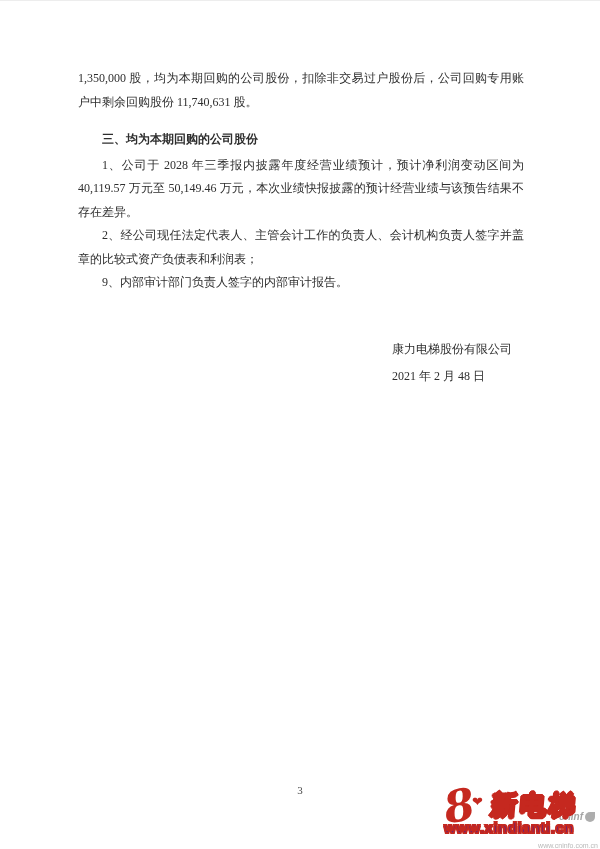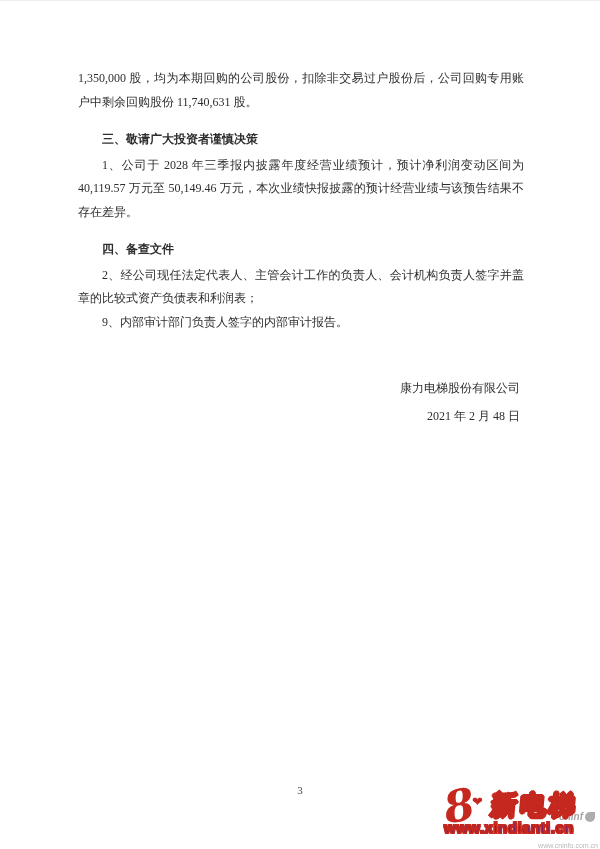--- a/index.html
+++ b/index.html
@@ -26,23 +26,23 @@
   .heading {
     font-weight:bold;
     text-indent:2em;
     margin-top:14px !important;
     margin-bottom:2px !important;
   }
   .closing { text-indent:2em; margin-top:21px !important; }
   .signature { text-align:right; margin-top:41px; }
   .signature-inner {
     display:inline-block;
-    text-align:right;
+    text-align:left;
     line-height:27.5px;
-    margin-right:4px;
+    margin-right:12px;
   }
   .page-number {
     position:absolute;
     left:0; width:100%; bottom:53px;
     text-align:center;
     font-size:11px;
     color:#4a4a4a;
   }
   
   .watermark {
@@ -111,24 +111,23 @@
   }
 </style>
 </head>
 <body>
 
 <div class="page">
 
   <div class="content">
     <p class="no-indent">1,350,000 股，均为本期回购的公司股份，扣除非交易过户股份后，公司回购专用账户中剩余回购股份 11,740,631 股。</p>
 
-    <p class="heading">三、敬请广大投资者谨慎决策</p>
+    <p class="heading">三、均为本期回购的公司股份</p>
     <p class="para">1、公司于 2028 年三季报内披露年度经营业绩预计，预计净利润变动区间为 40,119.57 万元至 50,149.46 万元，本次业绩快报披露的预计经营业绩与该预告结果不存在差异。</p>
 
-    <p class="heading">四、备查文件</p>
     <p class="para">2、经公司现任法定代表人、主管会计工作的负责人、会计机构负责人签字并盖章的比较式资产负债表和利润表；</p>
     <p class="para">9、内部审计部门负责人签字的内部审计报告。</p>
 
 
     <div class="signature">
       <div class="signature-inner">
         <div>康力电梯股份有限公司</div>
         <div>2021 年 2 月 48 日</div>
       </div>
     </div>

